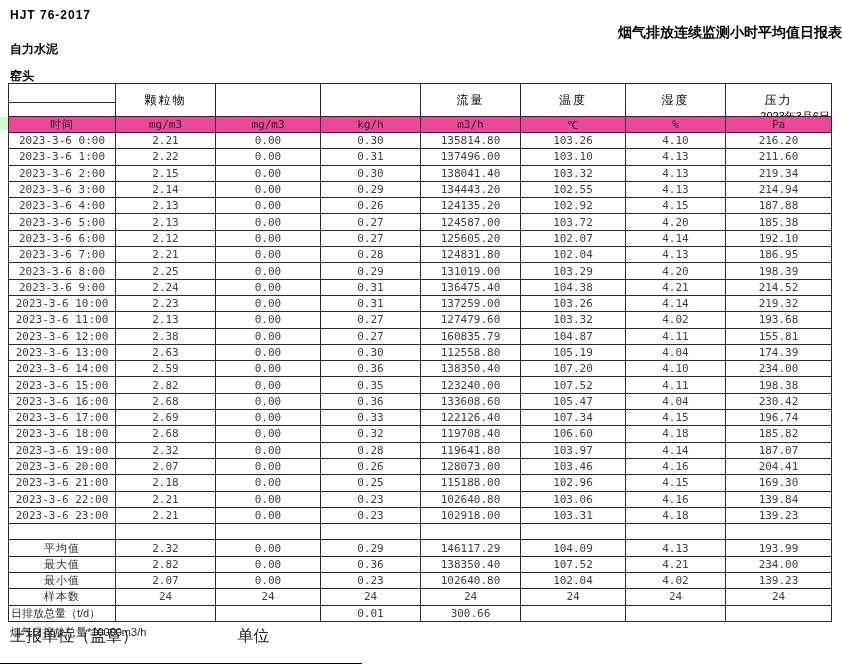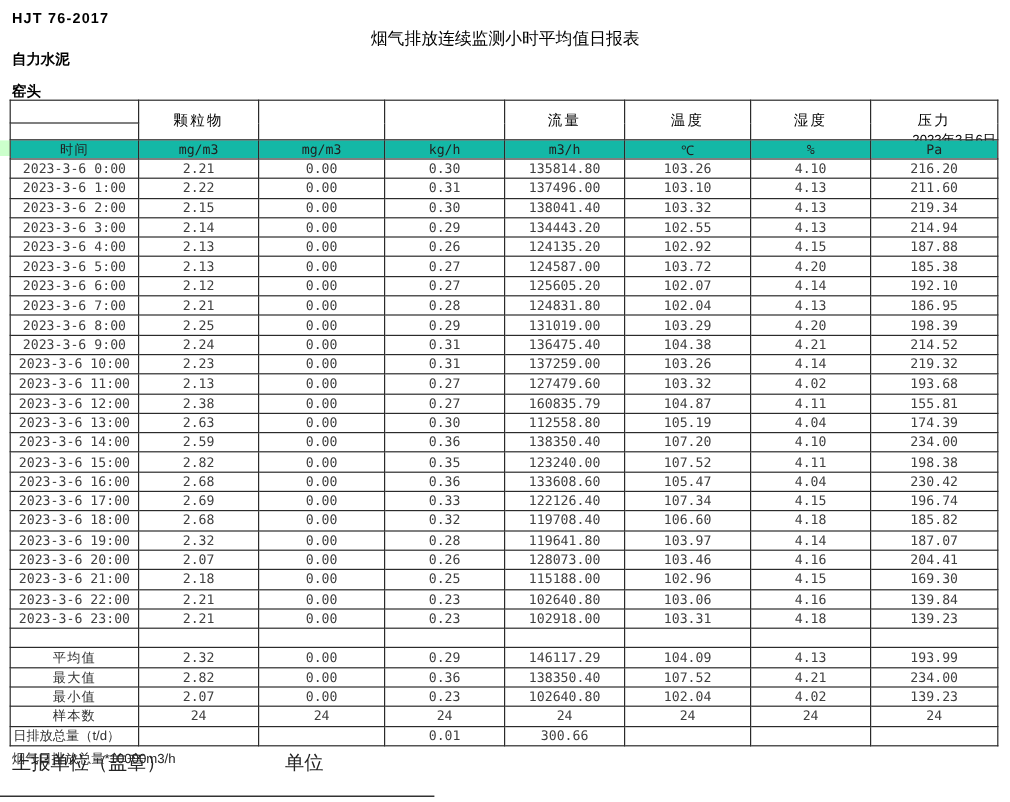--- a/index.html
+++ b/index.html
@@ -1,39 +1,39 @@
 <!DOCTYPE html>
 <html><head>
 <meta charset="utf-8">
 <style>
   html,body{margin:0;padding:0;}
   body{
     width:842px;height:668px;position:relative;background:#ffffff;
     font-family:"Liberation Sans", sans-serif;color:#000;overflow:hidden;
   }
   .std{position:absolute;left:10px;top:8px;font-size:12px;font-weight:bold;letter-spacing:1px;}
-  .title{position:absolute;left:0;top:24px;width:100%;text-align:center;font-size:14px;font-weight:normal;}
+  .title{position:absolute;left:0;top:24px;width:100%;text-align:right;font-size:14px;font-weight:bold;}
   .company{position:absolute;left:10px;top:41px;font-size:12px;font-weight:bold;}
   .location{position:absolute;left:10px;top:68px;font-size:12px;font-weight:bold;}
   .date{position:absolute;right:12px;top:69px;font-size:11px;margin-top:40px;}
   .green-sliver{position:absolute;left:0;top:117px;width:9px;height:13px;background:#ccffcc;}
   table.report{
     position:absolute;left:8px;top:83px;width:823px;
     border-collapse:collapse;table-layout:fixed;padding-left:22px;
   }
   table.report td{
     border:1px solid #2b2b2b;padding:0;text-align:center;vertical-align:middle;
     font-family:"DejaVu Sans Mono", monospace;font-size:11px;color:#3f3f3f;
     white-space:nowrap;overflow:hidden;
   }
   tr.h1 td{height:18px;}
   tr.h2 td{height:13px;}
   tr.h1 td.group{font-family:"Liberation Sans", sans-serif;font-size:12px;color:#000;letter-spacing:2px;}
   tr.units td{
-    background:#14b8a6;height:12px;font-size:11px;color:#222;
+    background:#ec4899;height:12px;font-size:11px;color:#222;
   }
   tr.units td.time-h{font-family:"Liberation Sans", sans-serif;letter-spacing:1px;}
   tbody tr{height:16.3px;}
   tbody td.label{font-family:"Liberation Sans", sans-serif;color:#333;letter-spacing:1px;}
   tbody td.left{text-align:left;padding-left:2px;letter-spacing:0;}
   .foot-note{position:absolute;left:10px;top:625px;font-size:11px;color:#222;}
   .sig-row{position:absolute;left:10px;top:626px;font-size:16px;color:#222;}
   .sig-row .unit-label{margin-left:95px;}
   .bottom-line{position:absolute;left:0;top:663px;width:362px;border-top:1px solid #000;height:0;}
 </style>

